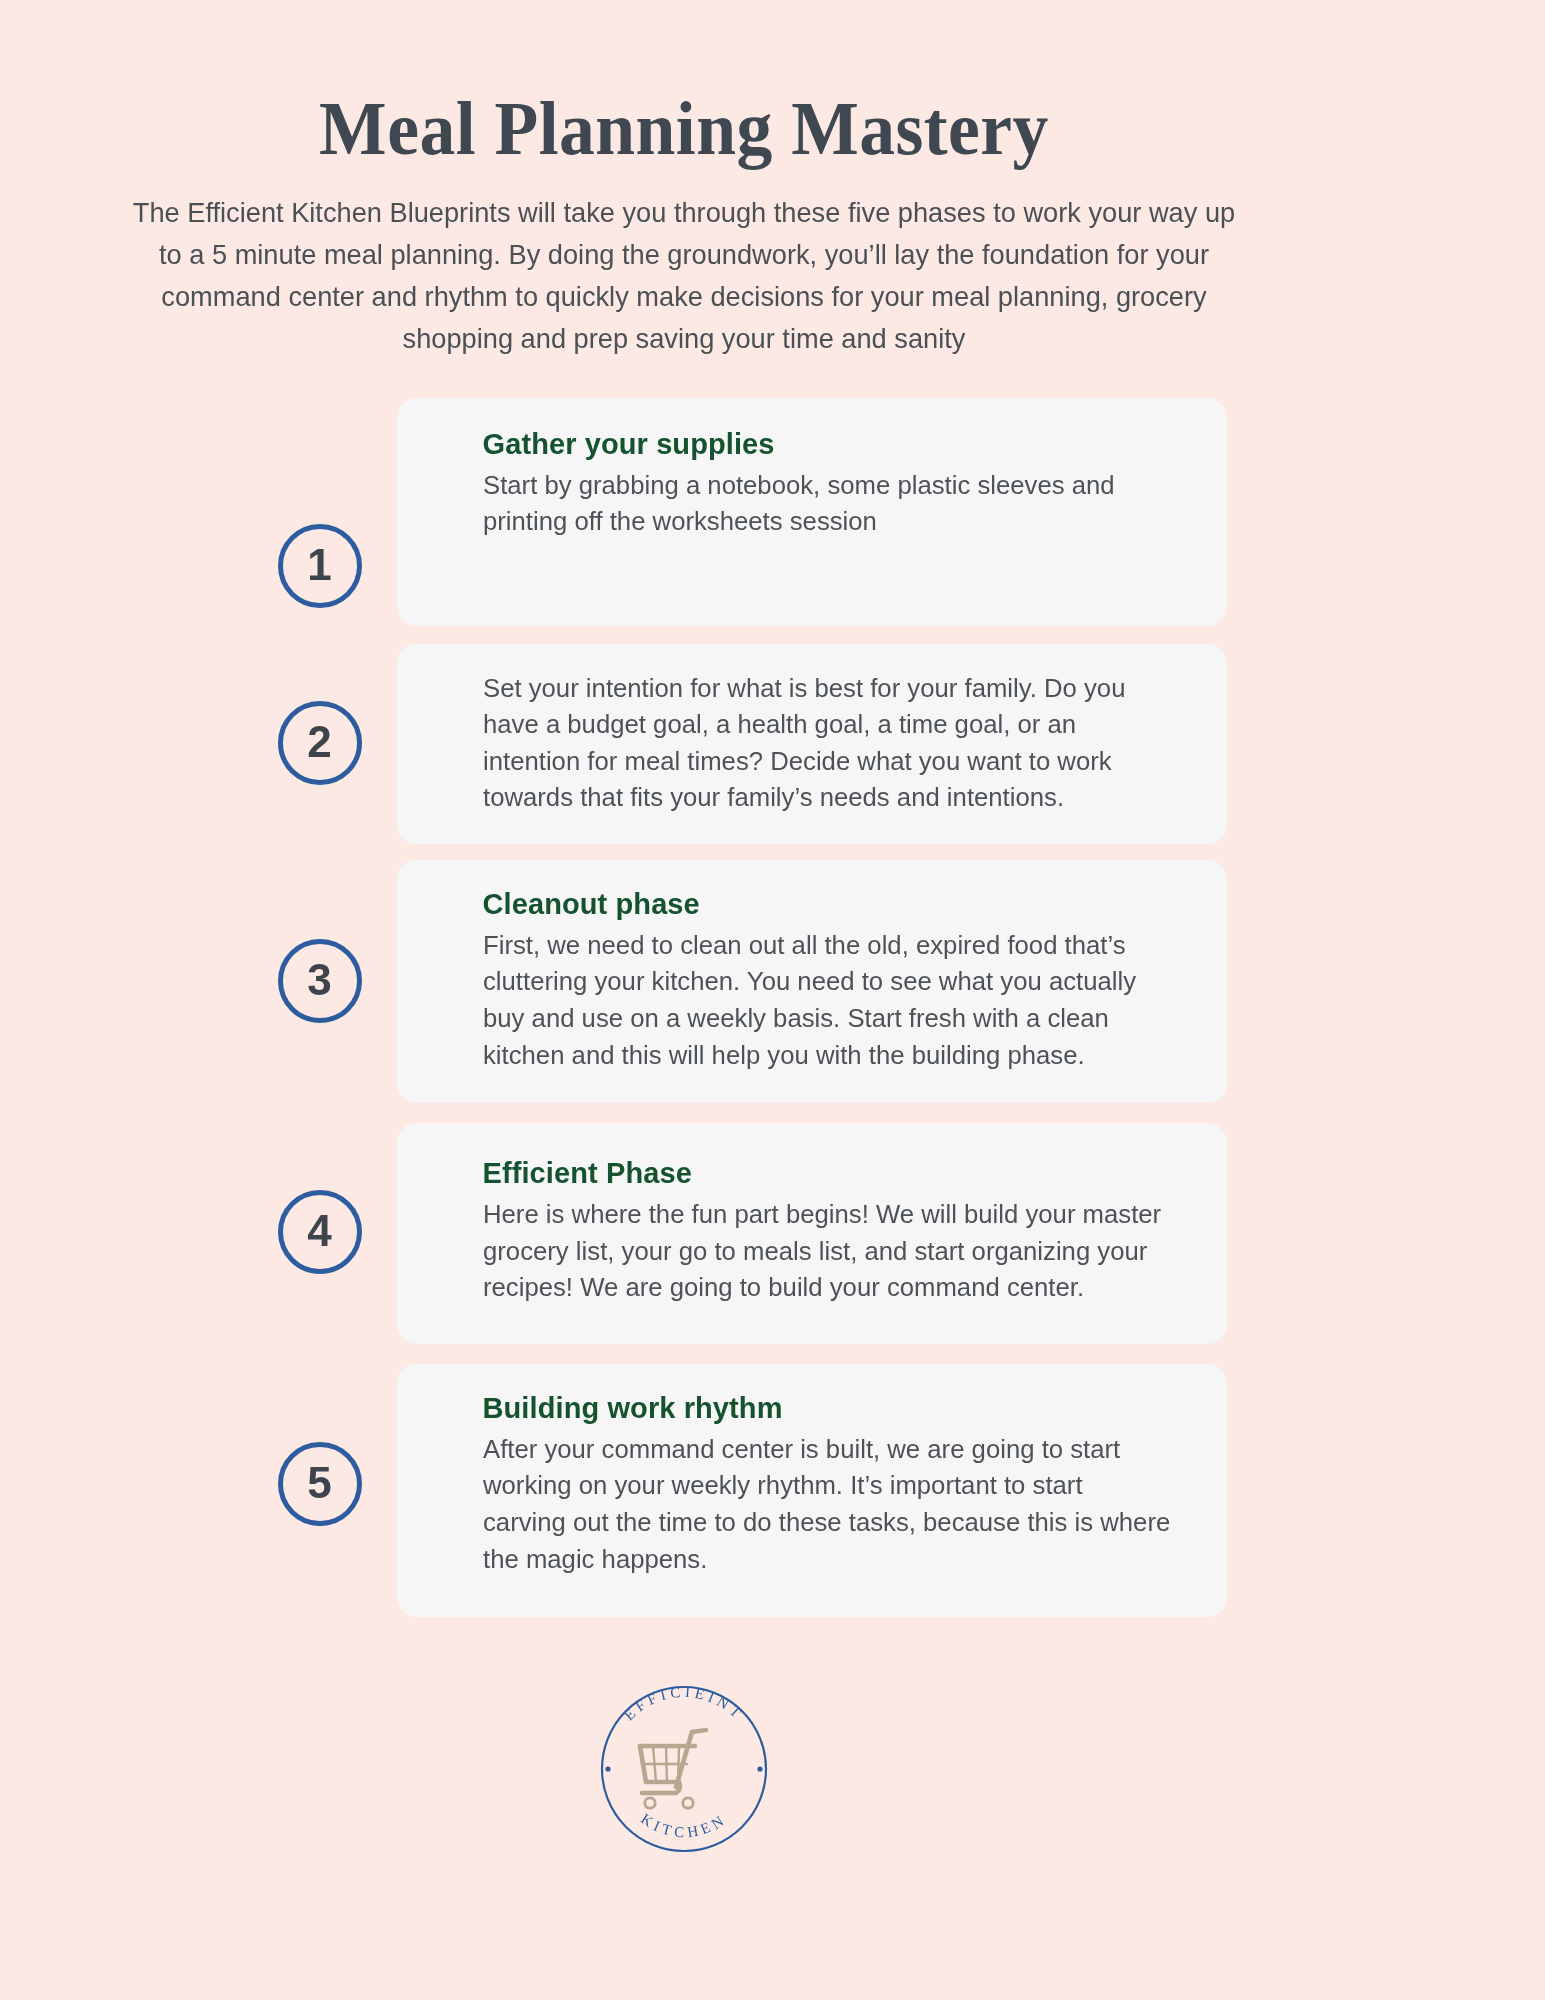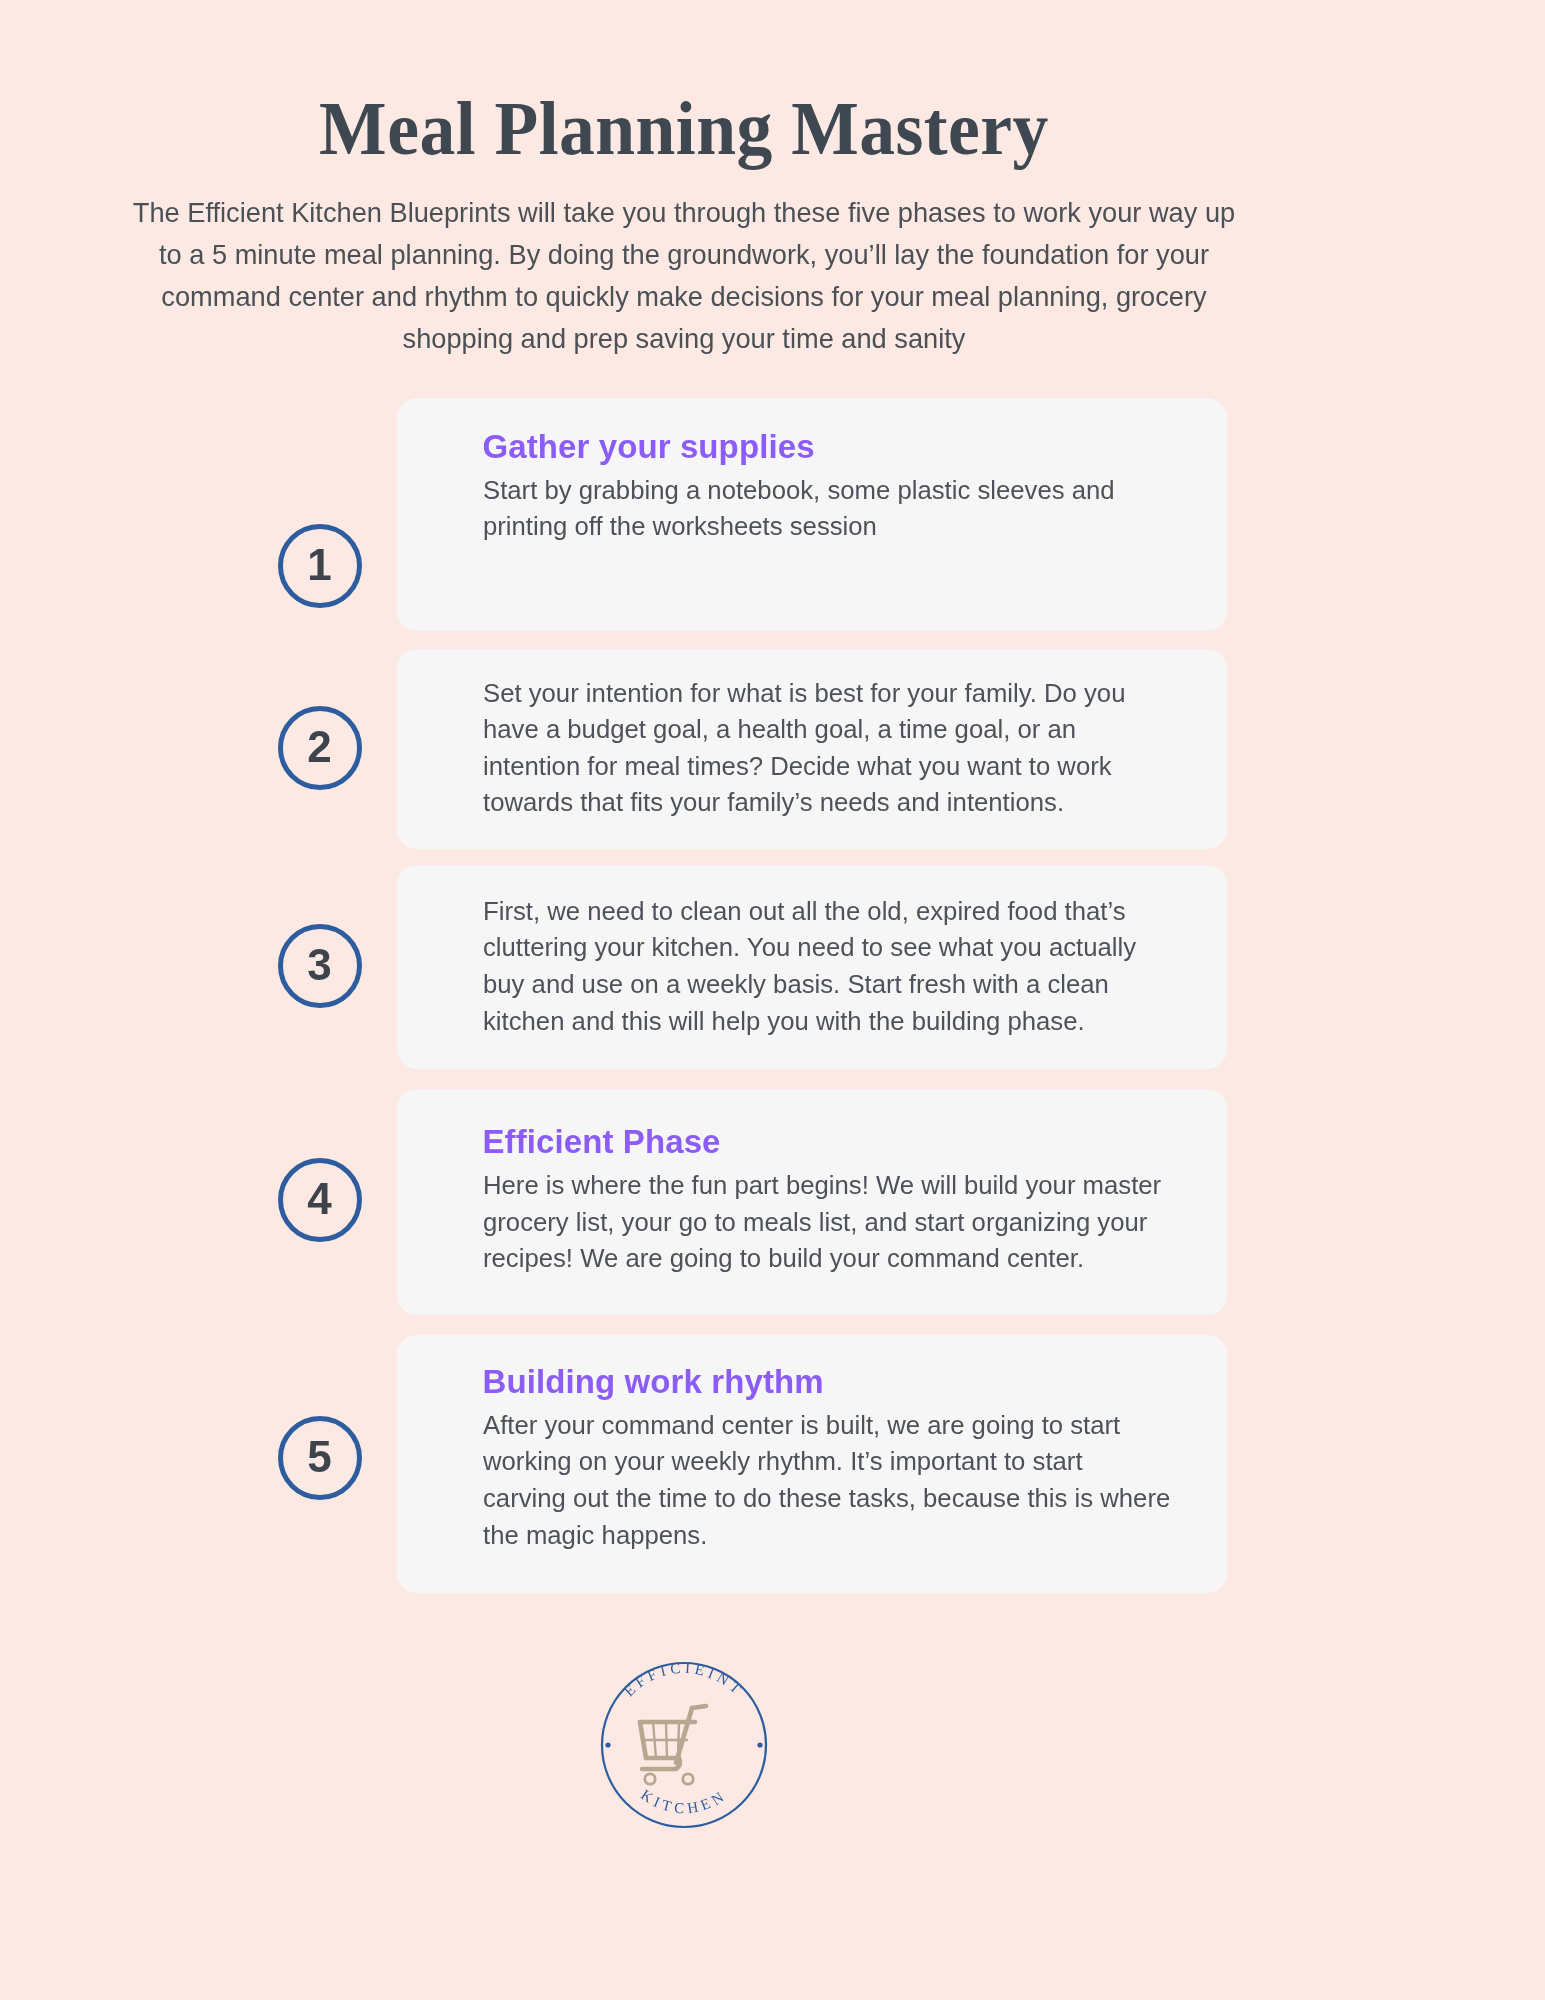--- a/index.html
+++ b/index.html
@@ -90,23 +90,23 @@
   .badge-num {
     font-family: "Liberation Sans", sans-serif;
     font-weight: 700;
     font-size: 44px;
     color: #3d444b;
     line-height: 1;
     margin-top: -2px;
   }
 
   .card-title {
-    font-size: 33px;
+    font-size: 29px;
     font-weight: 700;
-    color: #8b5cf6;
+    color: #14532d;
     margin: 0 0 6px 0;
     letter-spacing: 0.1px;
     font-family: "Liberation Sans", sans-serif;
   }
 
   .card-body {
     font-size: 26.5px;
     line-height: 1.38;
     color: #4d5258;
     margin: 0;
@@ -165,20 +165,21 @@
         </div>
         <p class="card-body">Set your intention for what is best for your family. Do you have a budget goal, a health goal, a time goal, or an intention for meal times? Decide what you want to work towards that fits your family’s needs and intentions.</p>
       </div>
     </div>
 
     <div class="card c3">
       <div class="card-inner">
         <div class="badge">
           <span class="badge-num">3</span>
         </div>
+        <h2 class="card-title">Cleanout phase</h2>
         <p class="card-body">First, we need to clean out all the old, expired food that’s cluttering your kitchen. You need to see what you actually buy and use on a weekly basis. Start fresh with a clean kitchen and this will help you with the building phase.</p>
       </div>
     </div>
 
     <div class="card c4">
       <div class="card-inner">
         <div class="badge">
           <span class="badge-num">4</span>
         </div>
         <h2 class="card-title">Efficient Phase</h2>

